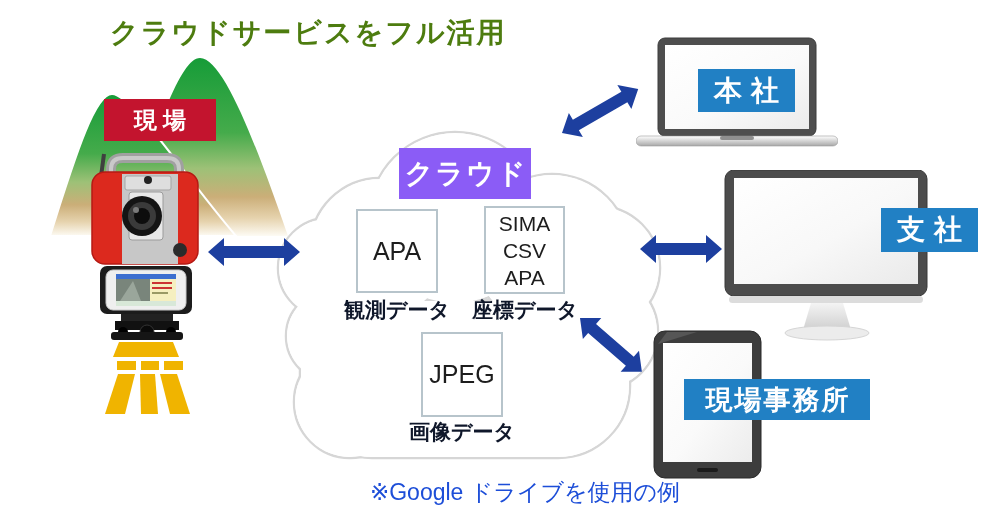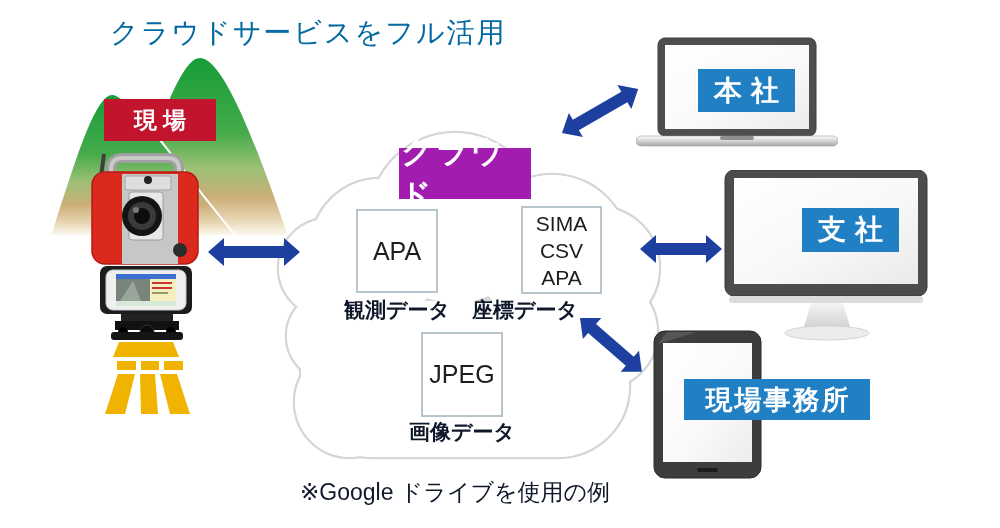--- a/index.html
+++ b/index.html
@@ -2,46 +2,46 @@
 <html><head>
 <meta charset="utf-8">
 <style>
   html,body { margin:0; padding:0; background:#fff; }
   .canvas {
     position:relative; width:1000px; height:528px; background:#ffffff;
     font-family:"Liberation Sans","DejaVu Sans",sans-serif; overflow:hidden;
   }
   .abs { position:absolute; }
   .title {
-    left:110px; top:14px; font-size:28px; font-weight:normal;
-    letter-spacing:2px; color:#0369a1;
+    left:110px; top:14px; font-size:28px; font-weight:bold;
+    letter-spacing:2px; color:#4d7c0f;
   }
   .lbl {
     display:flex; align-items:center; justify-content:center;
     color:#fff; font-weight:bold; box-sizing:border-box;
   }
   .lbl-genba  { left:104px; top:99px;  width:112px;  height:42px; background:#c3142e; font-size:23px; letter-spacing:6px; text-indent:6px; }
-  .lbl-cloud  { left:399px; top:148px; width:132px; height:51px; background:#a21caf; font-size:32px; letter-spacing:2px; text-indent:2px; }
+  .lbl-cloud  { left:399px; top:148px; width:132px; height:51px; background:#8b5cf6; font-size:28px; letter-spacing:2px; text-indent:2px; }
   .lbl-blue   { background:#2180c4; }
   .lbl-honsha { left:698px; top:69px;  width:97px;  height:43px; font-size:28px; letter-spacing:9px; text-indent:9px; }
-  .lbl-shisha { left:802px; top:208px; width:97px;  height:44px; font-size:28px; letter-spacing:9px; text-indent:9px; }
+  .lbl-shisha { left:881px; top:208px; width:97px;  height:44px; font-size:28px; letter-spacing:9px; text-indent:9px; }
   .lbl-office { left:684px; top:379px; width:186px; height:41px; font-size:27px; letter-spacing:2px; text-indent:2px;text-align:center; }
   .box {
     background:#fff; border:2px solid #b7c4cb; box-sizing:border-box;
     display:flex; flex-direction:column; align-items:center; justify-content:center;
     color:#1d1d1d; text-align:center;
   }
   .box-apa  { left:356px; top:209px; width:82px; height:84px; font-size:25px; }
-  .box-sima { left:484px; top:206px; width:81px; height:88px; font-size:21px; line-height:27px;margin-left:37px; }
+  .box-sima { left:484px; top:206px; width:81px; height:88px; font-size:21px; line-height:27px; }
   .box-jpeg { left:421px; top:332px; width:82px; height:85px; font-size:25px; }
   .caption { font-weight:bold; font-size:21px; color:#0f172a; width:120px; text-align:center; }
   .cap-obs   { left:337px; top:296px; }
   .cap-coord { left:465px; top:296px; }
   .cap-img   { left:402px; top:418px; }
-  .footnote { left:300px; top:477px; width:380px; text-align:left; font-size:23px; color:#0f172a; }
+  .footnote { left:300px; top:477px; width:380px; text-align:right; font-size:23px; color:#1d4ed8; }
   svg { display:block; }
 </style>
 </head>
 <body>
 
 <div class="canvas">
 
   <svg class="abs" style="left:0;top:0" width="1000" height="528" viewBox="0 0 1000 528">
     <defs>
       <linearGradient id="mtn" x1="0" y1="0" x2="0" y2="1">

